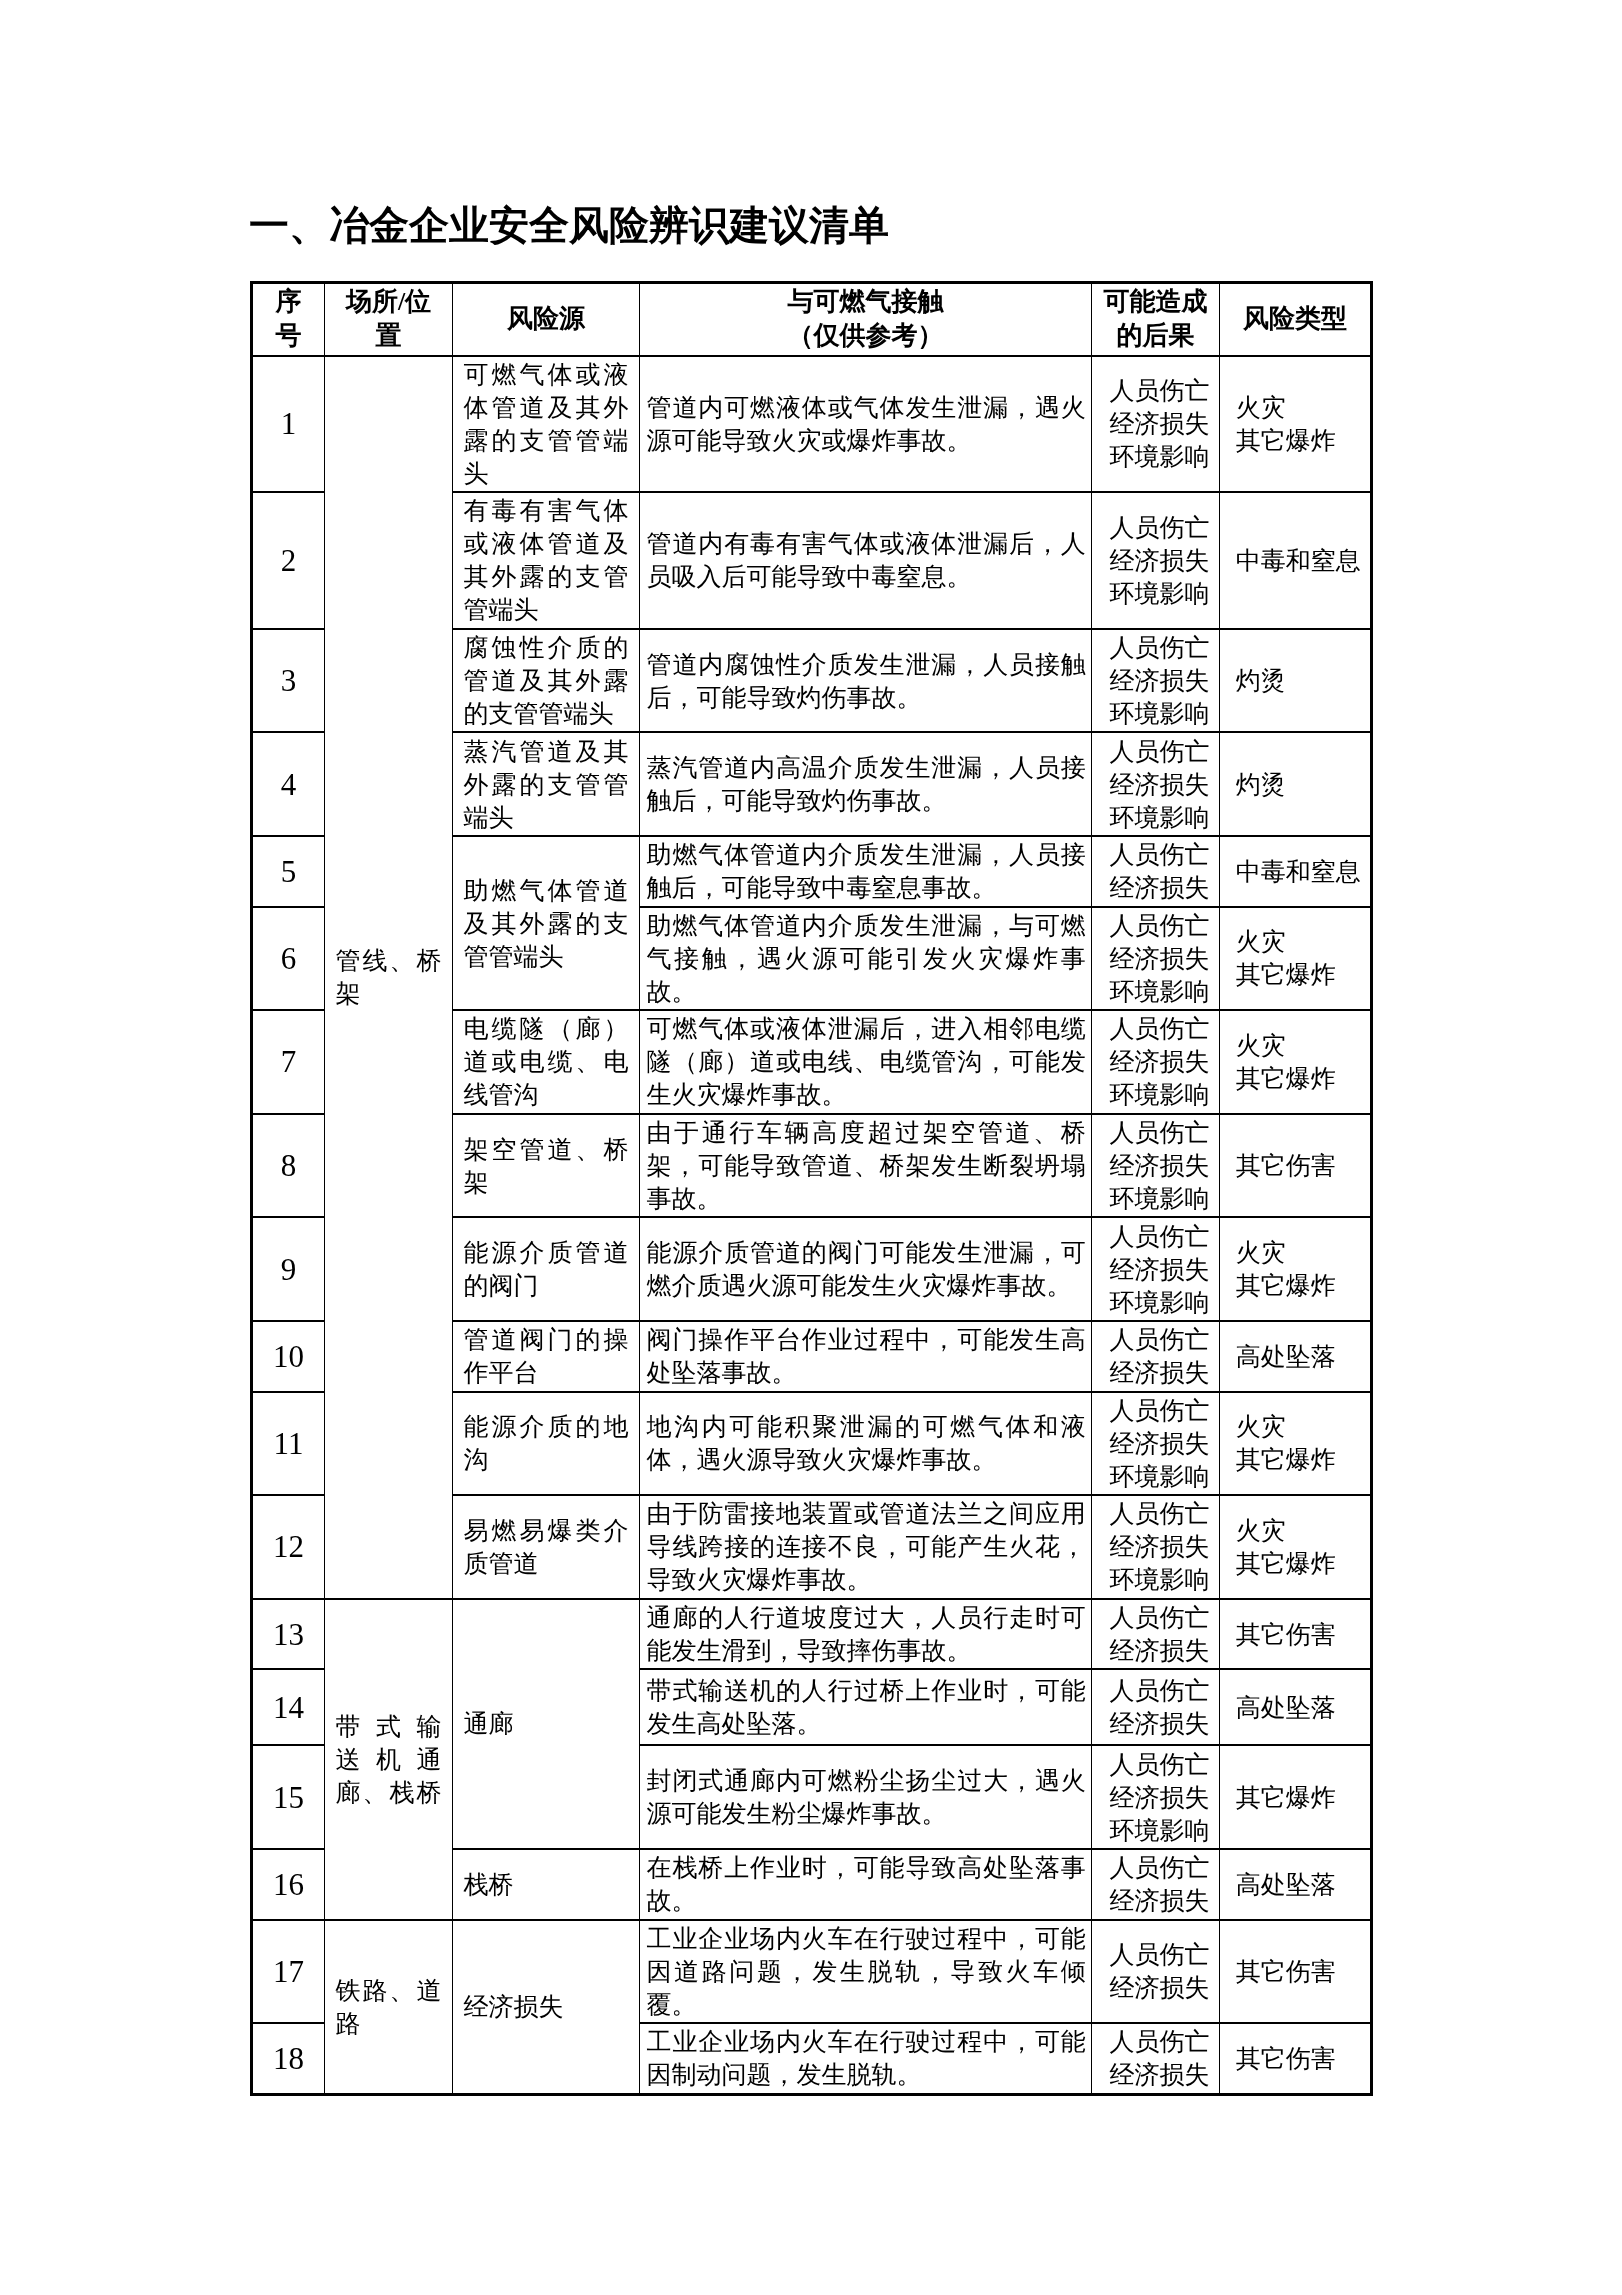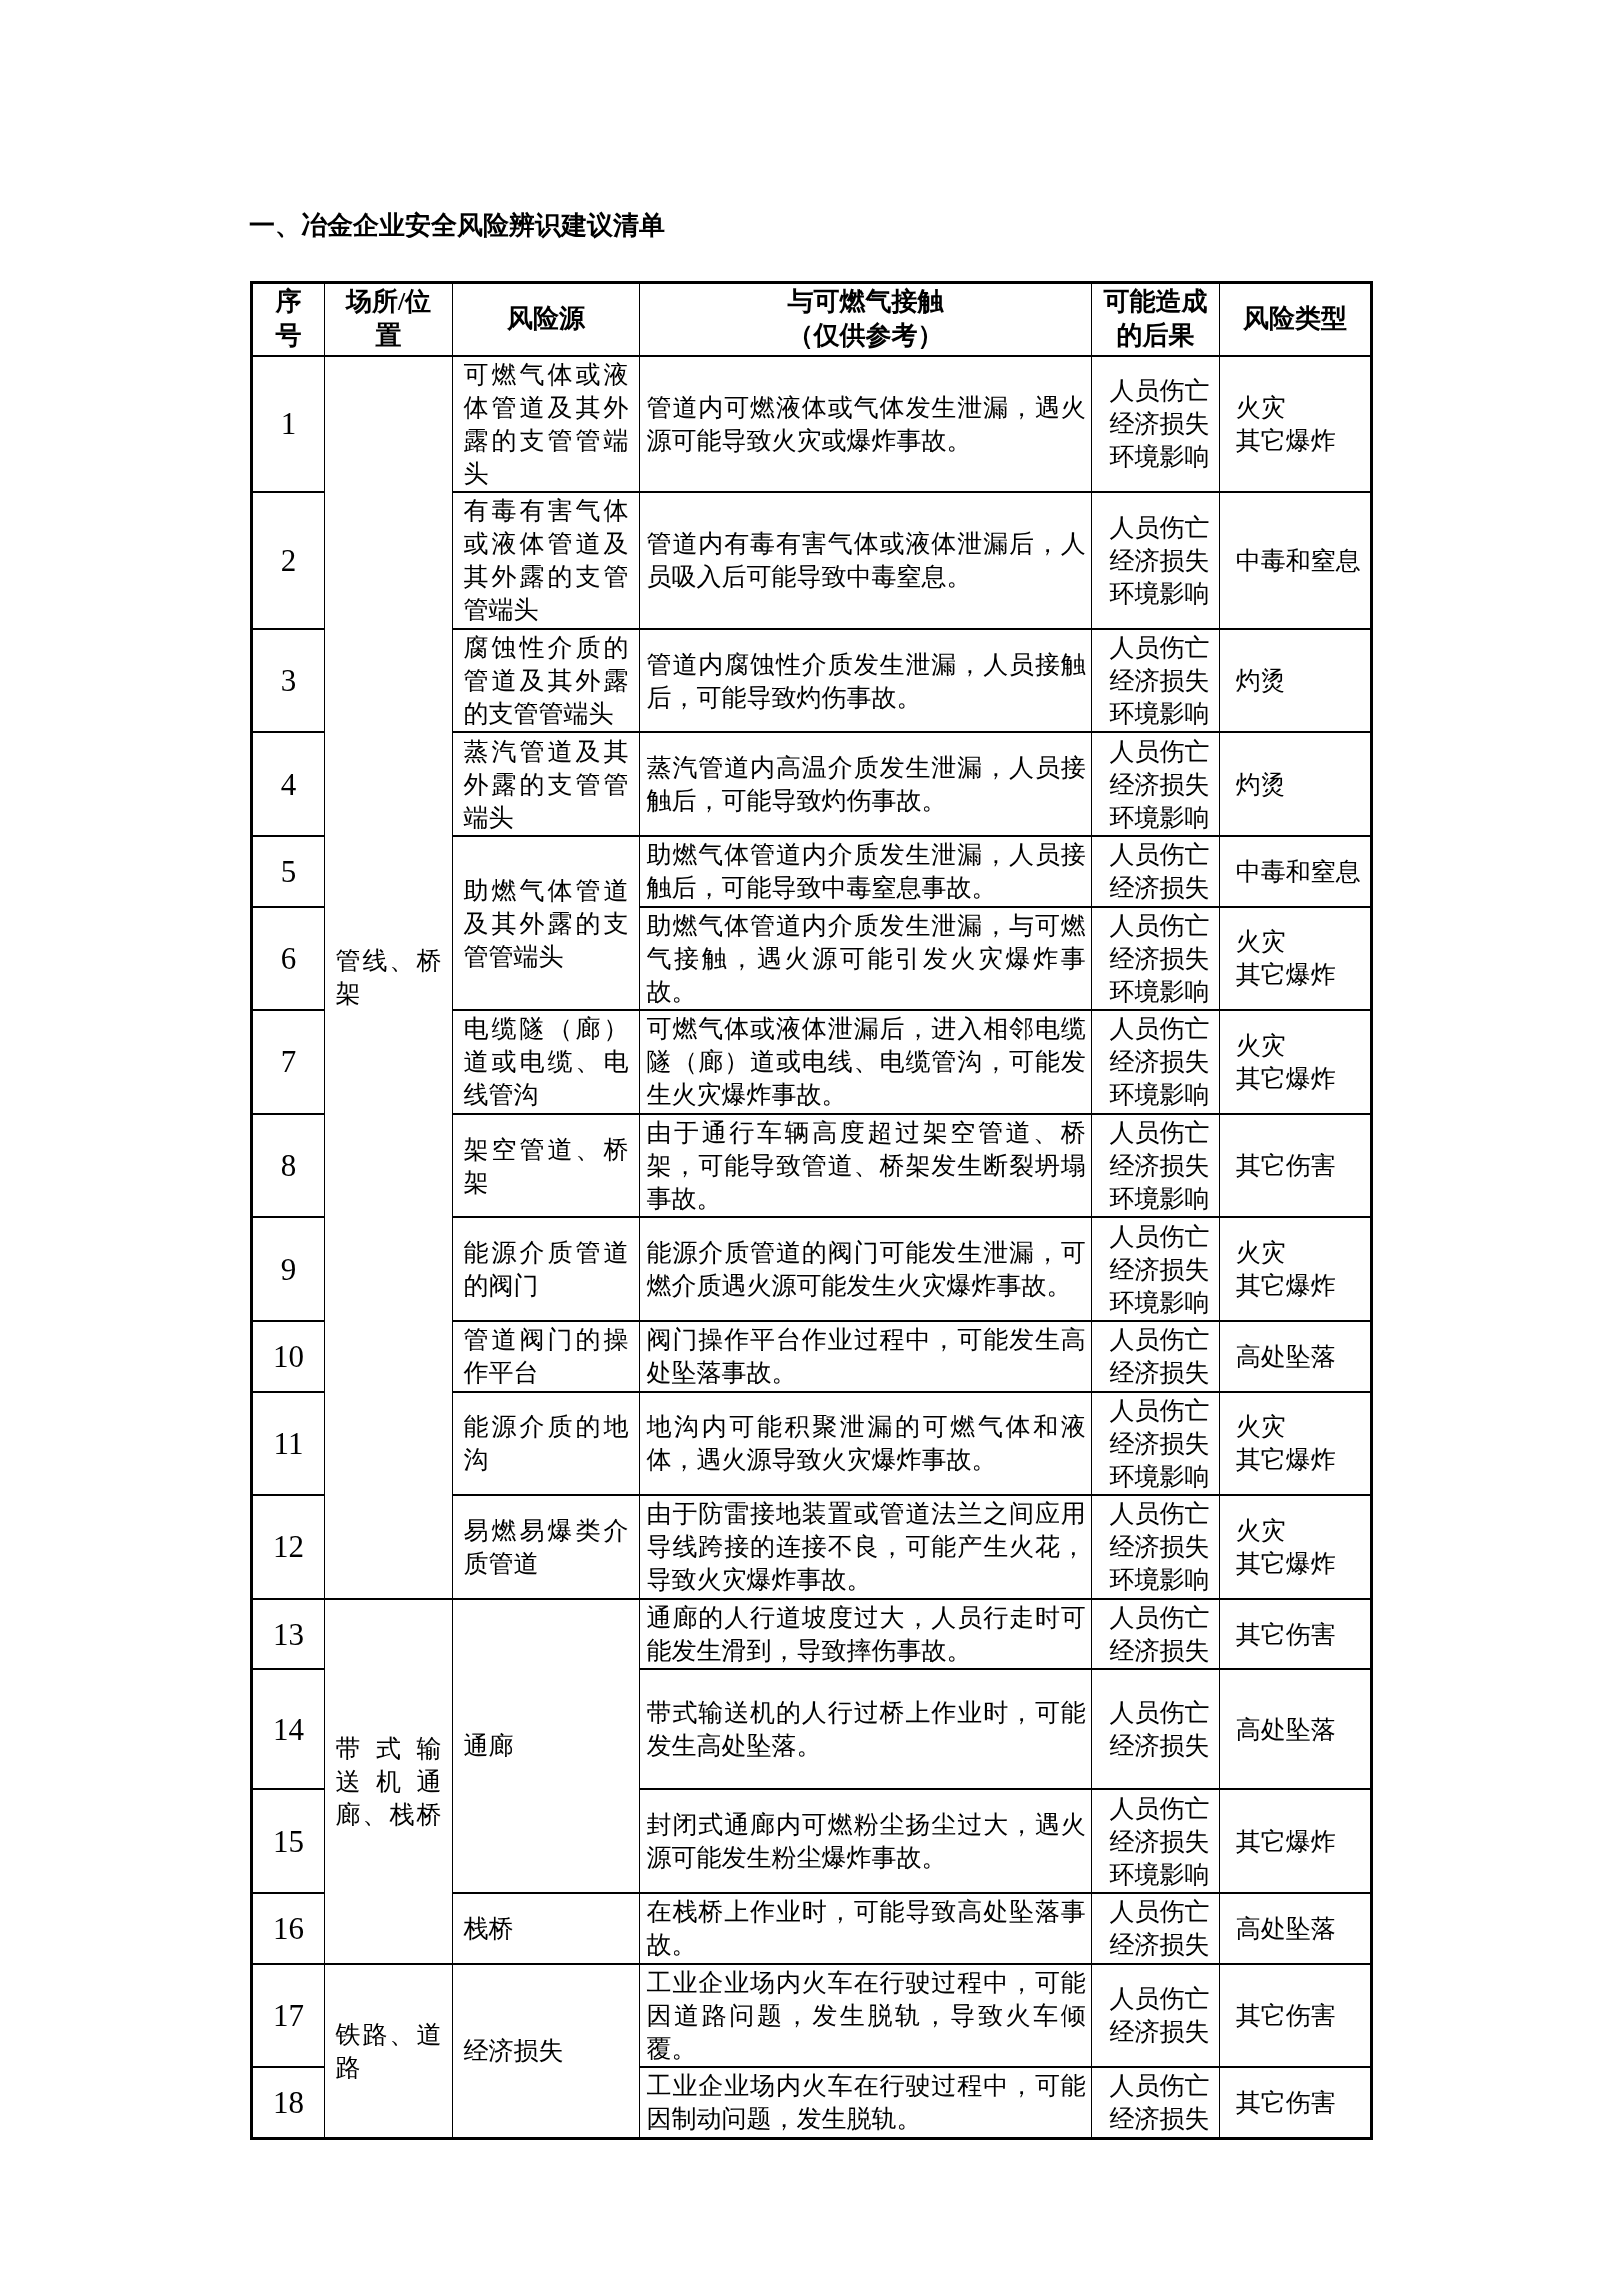--- a/index.html
+++ b/index.html
@@ -6,21 +6,21 @@
   body {
     width: 1623px; height: 2295px;
     background: #ffffff;
     position: relative;
     font-family: "Liberation Serif", "DejaVu Serif", serif;
     color: #000;
   }
   .page-title {
     position: absolute;
     left: 249px; top: 207px;
-    font-size: 26px;
+    font-size: 40px;
     font-weight: bold;
     line-height: 38px;
     white-space: nowrap;
   }
   table.risk-table {
     position: absolute;
     left: 250px; top: 281px;
     width: 1122px;
     border-collapse: collapse;
     table-layout: fixed;
@@ -221,21 +221,21 @@
       <td class="c-no">13</td>
       <td class="c-loc" rowspan="4">带式输
 送机通
 廊、栈桥</td>
       <td class="c-src" rowspan="3">通廊</td>
       <td class="c-desc">通廊的人行道坡度过大，人员行走时可能发生滑到，导致摔伤事故。</td>
       <td class="c-cons">人员伤亡
 经济损失</td>
       <td class="c-type">其它伤害</td>
     </tr>
-    <tr style="height:120px">
+    <tr style="height:76px">
       <td class="c-no">14</td>
       <td class="c-desc">带式输送机的人行过桥上作业时，可能发生高处坠落。</td>
       <td class="c-cons">人员伤亡
 经济损失</td>
       <td class="c-type">高处坠落</td>
     </tr>
     <tr style="height:102px">
       <td class="c-no">15</td>
       <td class="c-desc">封闭式通廊内可燃粉尘扬尘过大，遇火源可能发生粉尘爆炸事故。</td>
       <td class="c-cons">人员伤亡

